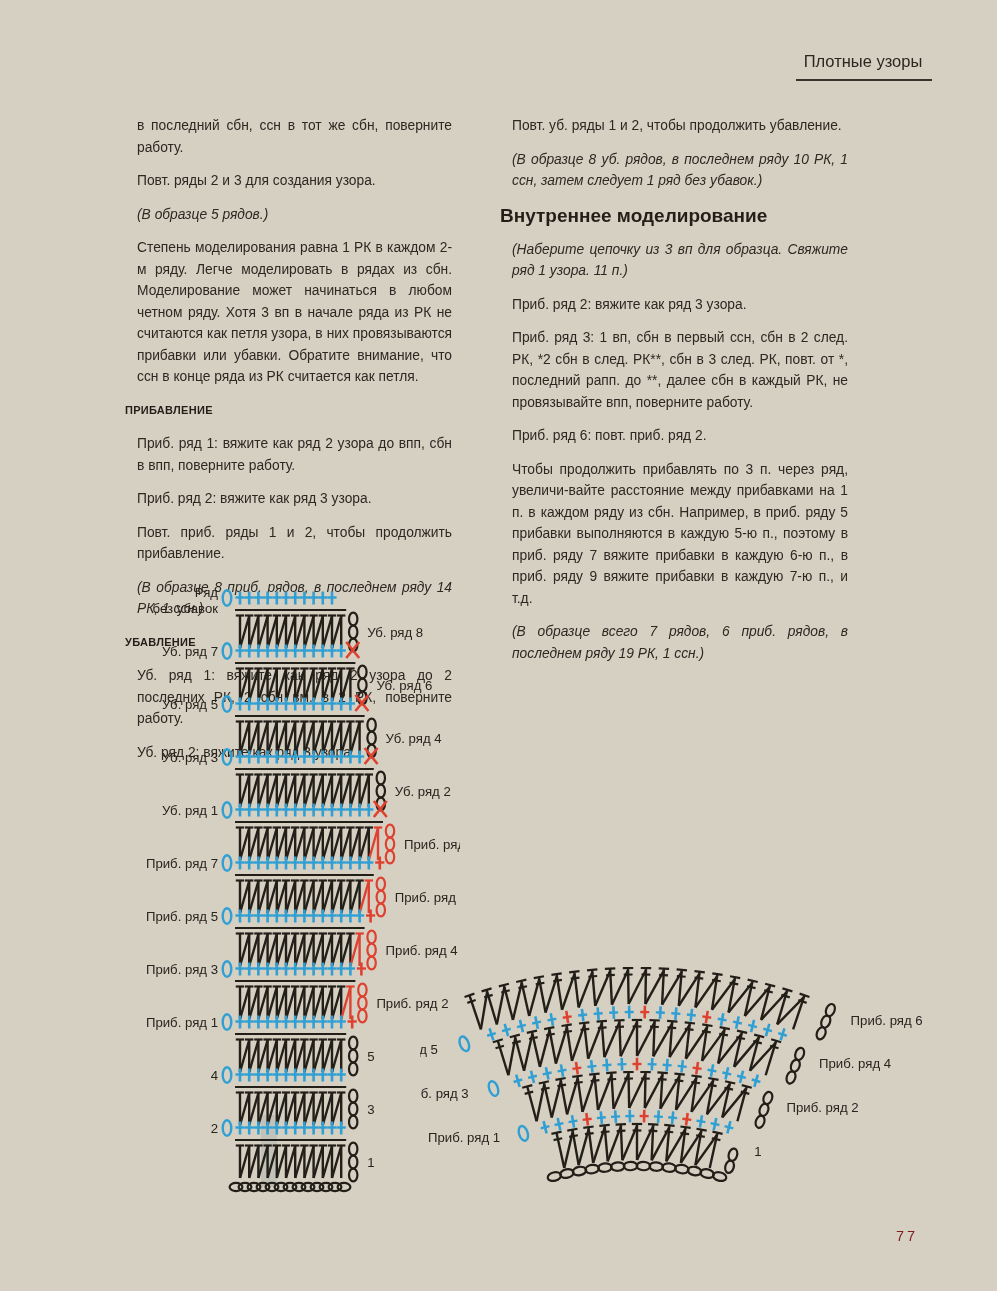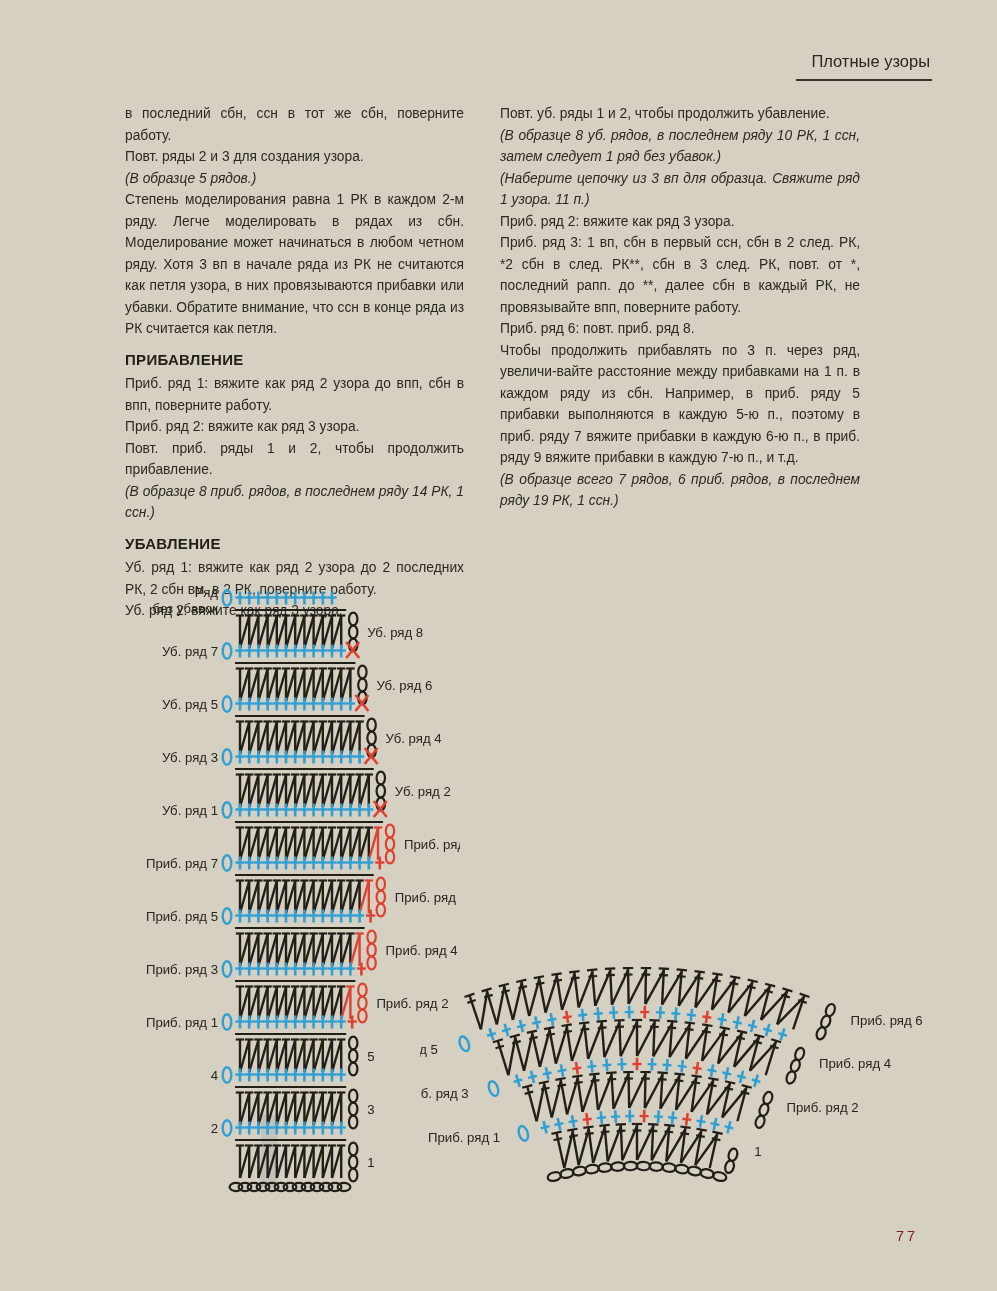--- a/index.html
+++ b/index.html
@@ -1,28 +1,28 @@
 <!DOCTYPE html>
 <html><head>
 <meta charset="utf-8">
 <style>
   html,body{margin:0;padding:0;}
   body{width:997px;height:1291px;background:#d6d0c3;position:relative;
        font-family:"Liberation Sans","DejaVu Sans",sans-serif;color:#2c2822;}
   .page{position:absolute;inset:0;overflow:hidden;}
-  .running-head{position:absolute;top:52px;right:65px;width:134px;text-align:right;
+  .running-head{position:absolute;top:52px;right:65px;width:134px;text-align:center;
        font-size:16.5px;color:#2b261f;border-bottom:2px solid #39332b;padding:0 2px 8px 0;}
   .col{position:absolute;top:103px;font-size:13.8px;line-height:21.5px;}
   .col-left{left:125px;width:339px;}
   .col-right{left:500px;width:360px;}
-  .col p{margin:0;text-align:justify;}
+  .col p{margin:12px;text-align:justify;}
   .col p.nojust{text-align:left;}
   .note{font-style:italic;}
   h2{font-size:19px;font-weight:bold;margin:11px 0 5px 0;color:#221e18;line-height:23px;}
-  h3{font-size:15px;font-weight:bold;margin:9px 0 3px 0;color:#221e18;letter-spacing:.3px;}
+  h3{font-size:11px;font-weight:bold;margin:9px 0 3px 0;color:#221e18;letter-spacing:.3px;}
   #edge-chart{position:absolute;left:60px;top:578px;}
   #fan-chart{position:absolute;left:420px;top:930px;}
   .page-number{position:absolute;left:896px;top:1228px;font-size:14.5px;
        letter-spacing:3px;color:#7f1d1d;}
   svg text{font-family:"Liberation Sans","DejaVu Sans",sans-serif;}
 </style>
 </head>
 <body>
 
 <div class="page">
@@ -42,24 +42,25 @@
     <p>Повт. приб. ряды 1 и 2, чтобы продолжить прибавление.</p>
     <p class="note">(В образце 8 приб. рядов, в последнем ряду 14 РК, 1 ссн.)</p>
     <h3>УБАВЛЕНИЕ</h3>
     <p>Уб. ряд 1: вяжите как ряд 2 узора до 2 последних РК, 2 сбн вм. в 2 РК, поверните работу.</p>
     <p>Уб. ряд 2: вяжите как ряд 3 узора.</p>
   </div>
 
   <div class="col col-right">
     <p>Повт. уб. ряды 1 и 2, чтобы продолжить убавление.</p>
     <p class="note">(В образце 8 уб. рядов, в последнем ряду 10 РК, 1 ссн, затем следует 1 ряд без убавок.)</p>
+    <h2>Внутреннее моделирование</h2>
     <p class="note">(Наберите цепочку из 3 вп для образца. Свяжите ряд 1 узора. 11 п.)</p>
     <p>Приб. ряд 2: вяжите как ряд 3 узора.</p>
     <p>Приб. ряд 3: 1 вп, сбн в первый ссн, сбн в 2 след. РК, *2 сбн в след. РК**, сбн в 3 след. РК, повт. от *, последний рапп. до **, далее сбн в каждый РК, не провязывайте впп, поверните работу.</p>
-    <p>Приб. ряд 6: повт. приб. ряд 8.</p>
+    <p>Приб. ряд 6: повт. приб. ряд 2.</p>
     <p>Чтобы продолжить прибавлять по 3 п. через ряд, увеличи-вайте расстояние между прибавками на 1 п. в каждом ряду из сбн. Например, в приб. ряду 5 прибавки выполняются в каждую 5-ю п., поэтому в приб. ряду 7 вяжите прибавки в каждую 6-ю п., в приб. ряду 9 вяжите прибавки в каждую 7-ю п., и т.д.</p>
     <p class="note">(В образце всего 7 рядов, 6 приб. рядов, в последнем ряду 19 РК, 1 ссн.)</p>
   </div>
 
   <svg id="edge-chart" width="400" height="625" viewBox="0 0 400 625">
       <rect x="201" y="537" width="16" height="72" fill="#b3b6b0" opacity="0.55"></rect>
       <g>
         <line x1="180" y1="13.5" x2="180" y2="26.5" stroke="#2f9fd4" stroke-width="2.6"></line>
         <line x1="175.4" y1="19.5" x2="184.6" y2="19.5" stroke="#2f9fd4" stroke-width="2.4"></line>
         <line x1="189.2" y1="13.5" x2="189.2" y2="26.5" stroke="#2f9fd4" stroke-width="2.6"></line>

